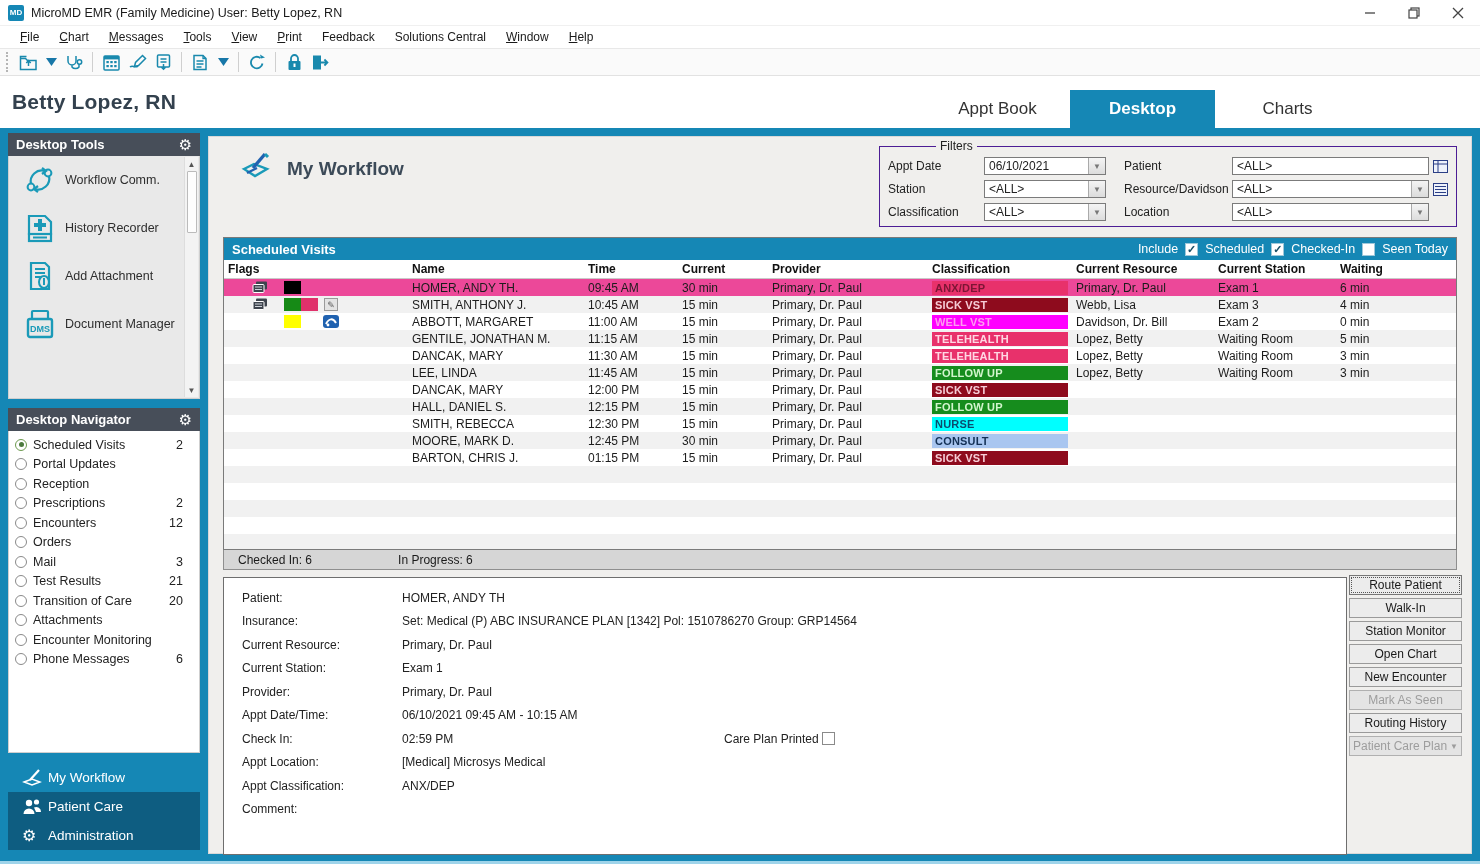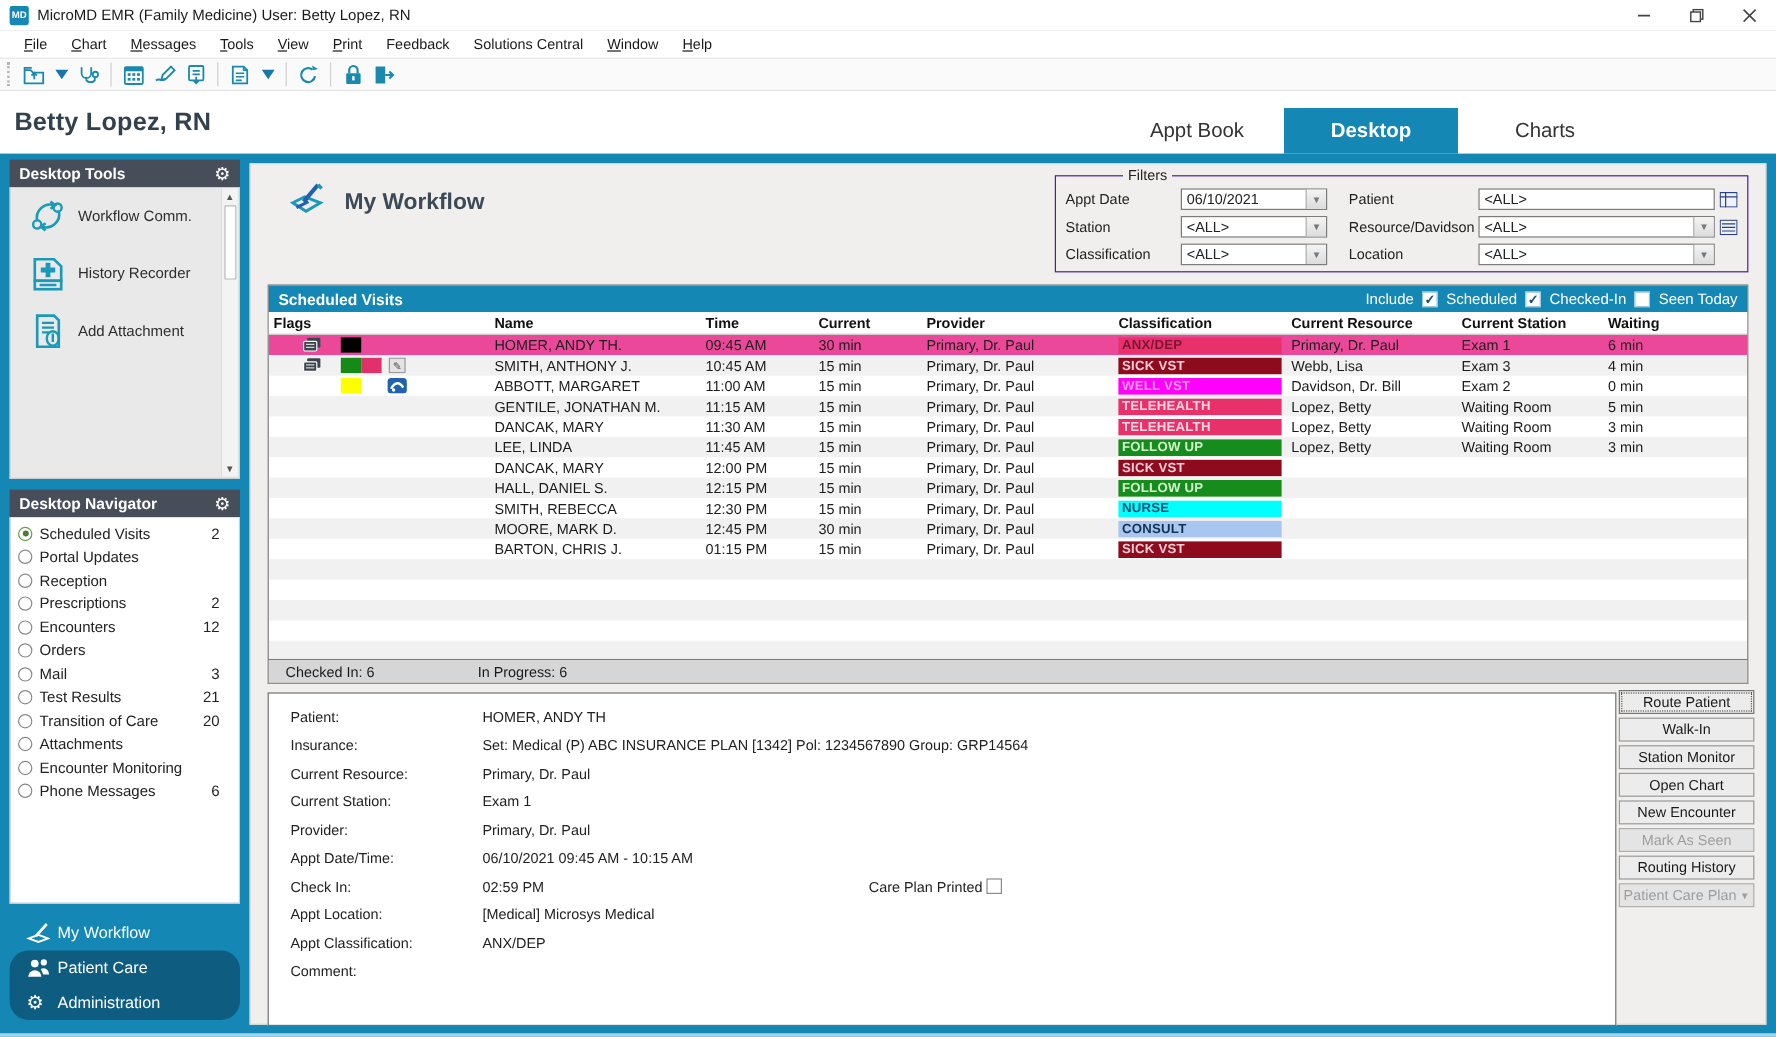--- a/index.html
+++ b/index.html
@@ -58,21 +58,21 @@
   .radio.sel { border-color:#6d9a4f; }
   .radio.sel::after { content:""; position:absolute; left:2.5px; top:2.5px; width:5px; height:5px; border-radius:50%; background:#4c7a3d; }
   .nav-label { font-size:12.5px; color:#222; }
   .nav-count { margin-left:auto; padding-right:10px; color:#222; font-size:12.5px; }
 
   .bottom-nav { position:absolute; left:8px; bottom:14px; width:192px; }
   .bnav-item { height:30px; display:flex; align-items:center; padding-left:14px; color:#fff; cursor:pointer; }
   .bnav-item .bicon { width:26px; color:#fff; display:flex; align-items:center; }
   .bnav-item span.lbl { font-size:13.5px; }
   .bnav-item.active { background:#1587b5; }
-  .bnav-dark { background:#0e5d81;border-radius:16px; }
+  .bnav-dark { background:#0e5d81; }
   .bnav-dark .bnav-item { height:29px; }
 
   
   .main { position:absolute; left:208px; top:8px; right:8px; bottom:10px; background:#f0efed; border:1px solid #d8d8d8; }
 
   .wf-title { position:absolute; left:30px; top:14px; display:flex; align-items:center; gap:14px; }
   .wf-title .wicon { color:#1a9ab8; }
   .wf-title .wtext { font-size:19px; font-weight:bold; color:#3c4a58; }
 
   
@@ -310,20 +310,30 @@
             <span class="ticon">
               <svg width="34" height="32" viewBox="0 0 34 32">
                 <path d="M8 3 h14 l4 4 v22 h-18z" fill="none" stroke="currentColor" stroke-width="2.2"></path>
                 <path d="M12 9 h10 M12 13 h10 M12 17 h6" stroke="currentColor" stroke-width="1.8"></path>
                 <ellipse cx="21" cy="22" rx="5" ry="6" fill="none" stroke="currentColor" stroke-width="2"></ellipse>
                 <path d="M21 18 v7" stroke="currentColor" stroke-width="2"></path>
               </svg>
             </span>
             <span class="tlabel">Add Attachment</span>
           </div>
+          <div class="tool-item">
+            <span class="ticon">
+              <svg width="34" height="32" viewBox="0 0 34 32">
+                <rect x="9" y="3" width="16" height="8" rx="1" fill="none" stroke="currentColor" stroke-width="2.2"></rect>
+                <rect x="5" y="11" width="24" height="18" rx="2" fill="none" stroke="currentColor" stroke-width="2.4"></rect>
+                <text x="17" y="24" font-size="9" font-weight="bold" text-anchor="middle" fill="currentColor" font-family="Liberation Sans, sans-serif">DMS</text>
+              </svg>
+            </span>
+            <span class="tlabel">Document Manager</span>
+          </div>
         </div>
     </div>
 
     <div class="navigator">
       <div class="panel-header">
         <span>Desktop Navigator</span>
         <span class="gear">⚙</span>
       </div>
       <div class="nav-body" id="nav-body">
           <div class="nav-row">
@@ -703,21 +713,21 @@
       <span class="st st2">In Progress: 6</span>
     </div>
 
     <div class="details" id="details">
         <div class="d-row">
           <div class="d-label">Patient:</div>
           <div class="d-value">HOMER, ANDY TH</div>
         </div>
         <div class="d-row">
           <div class="d-label">Insurance:</div>
-          <div class="d-value">Set: Medical (P) ABC INSURANCE PLAN [1342]   Pol: 1234567890   Group: GRP14564</div>
+          <div class="d-value">Set: Medical (P) ABC INSURANCE PLAN [1342]   Pol: 1510786270   Group: GRP14564</div>
         </div>
         <div class="d-row">
           <div class="d-label">Current Resource:</div>
           <div class="d-value">Primary, Dr. Paul</div>
         </div>
         <div class="d-row">
           <div class="d-label">Current Station:</div>
           <div class="d-value">Exam 1</div>
         </div>
         <div class="d-row">

